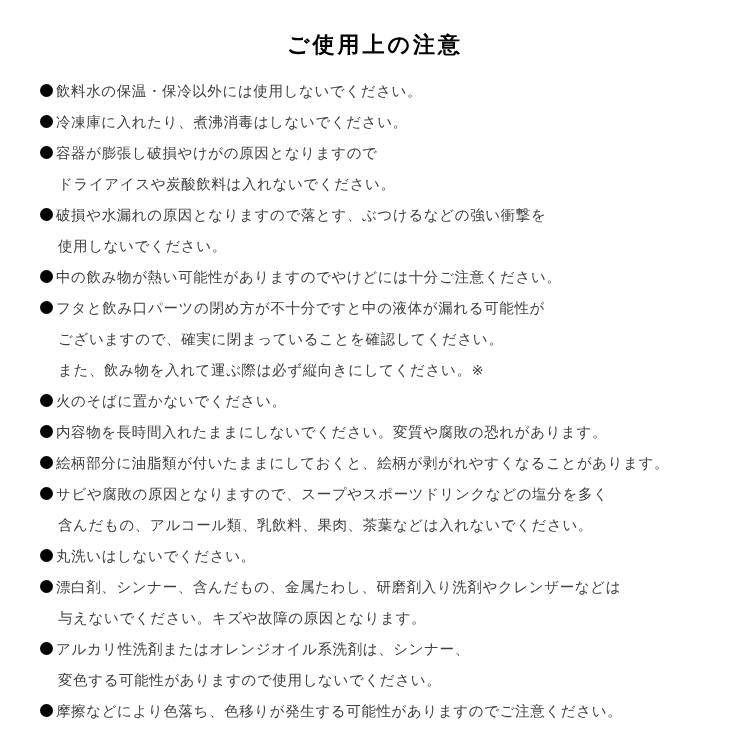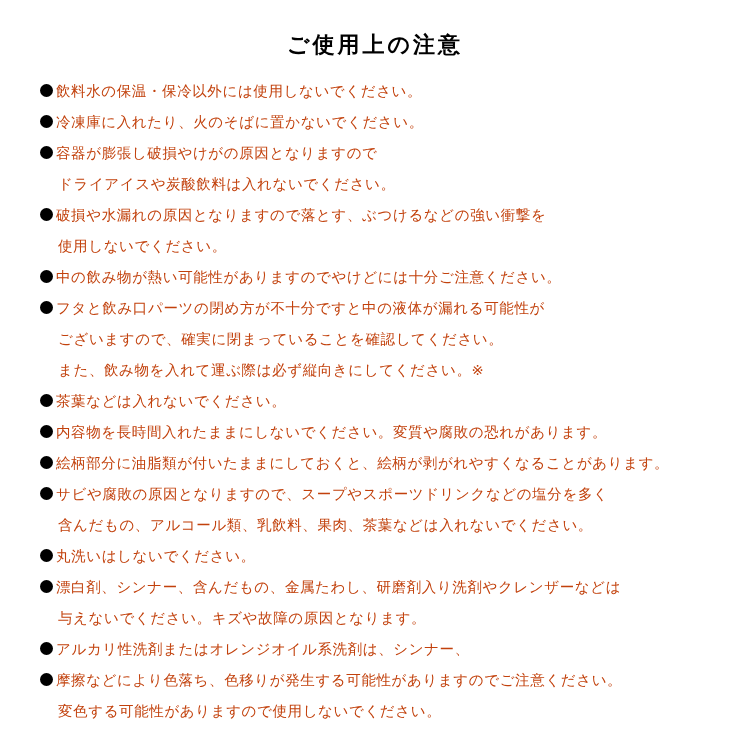--- a/index.html
+++ b/index.html
@@ -39,21 +39,21 @@
       left: 40px;
       top: 76px;
       width: 700px;
     }
     .line {
       height: 31px;
       line-height: 31px;
       font-size: 14.5px;
       white-space: nowrap;
       letter-spacing: 0.6px;
-      color: #c2410c;
+      color: #404040;
     }
     .line .bullet {
       display: inline-block;
       width: 13px;
       height: 13px;
       border-radius: 50%;
       background: #000000;
       vertical-align: middle;
       margin-right: 3px;
       margin-top: -3px;
@@ -65,46 +65,46 @@
 </head>
 <body>
 
 <div class="page">
   <div class="title">ご使用上の注意</div>
 
   <div class="list">
 
     <div class="line"><span class="bullet"></span><span>飲料水の保温・保冷以外には使用しないでください。</span></div>
 
-    <div class="line"><span class="bullet"></span><span>冷凍庫に入れたり、火のそばに置かないでください。</span></div>
+    <div class="line"><span class="bullet"></span><span>冷凍庫に入れたり、煮沸消毒はしないでください。</span></div>
 
     <div class="line"><span class="bullet"></span><span>容器が膨張し破損やけがの原因となりますので</span></div>
     <div class="line cont">ドライアイスや炭酸飲料は入れないでください。</div>
 
     <div class="line"><span class="bullet"></span><span>破損や水漏れの原因となりますので落とす、ぶつけるなどの強い衝撃を</span></div>
     <div class="line cont">使用しないでください。</div>
 
     <div class="line"><span class="bullet"></span><span>中の飲み物が熱い可能性がありますのでやけどには十分ご注意ください。</span></div>
 
     <div class="line"><span class="bullet"></span><span>フタと飲み口パーツの閉め方が不十分ですと中の液体が漏れる可能性が</span></div>
     <div class="line cont">ございますので、確実に閉まっていることを確認してください。</div>
     <div class="line cont">また、飲み物を入れて運ぶ際は必ず縦向きにしてください。※</div>
 
-    <div class="line"><span class="bullet"></span><span>茶葉などは入れないでください。</span></div>
+    <div class="line"><span class="bullet"></span><span>火のそばに置かないでください。</span></div>
 
     <div class="line"><span class="bullet"></span><span>内容物を長時間入れたままにしないでください。変質や腐敗の恐れがあります。</span></div>
 
     <div class="line"><span class="bullet"></span><span>絵柄部分に油脂類が付いたままにしておくと、絵柄が剥がれやすくなることがあります。</span></div>
 
     <div class="line"><span class="bullet"></span><span>サビや腐敗の原因となりますので、スープやスポーツドリンクなどの塩分を多く</span></div>
     <div class="line cont">含んだもの、アルコール類、乳飲料、果肉、茶葉などは入れないでください。</div>
 
     <div class="line"><span class="bullet"></span><span>丸洗いはしないでください。</span></div>
 
     <div class="line"><span class="bullet"></span><span>漂白剤、シンナー、含んだもの、金属たわし、研磨剤入り洗剤やクレンザーなどは</span></div>
     <div class="line cont">与えないでください。キズや故障の原因となります。</div>
 
     <div class="line"><span class="bullet"></span><span>アルカリ性洗剤またはオレンジオイル系洗剤は、シンナー、</span></div>
+    <div class="line cont">変色する可能性がありますので使用しないでください。</div>
+
     <div class="line"><span class="bullet"></span><span>摩擦などにより色落ち、色移りが発生する可能性がありますのでご注意ください。</span></div>
-
-    <div class="line cont">変色する可能性がありますので使用しないでください。</div>
   </div>
 </div>
 
 </body></html>

